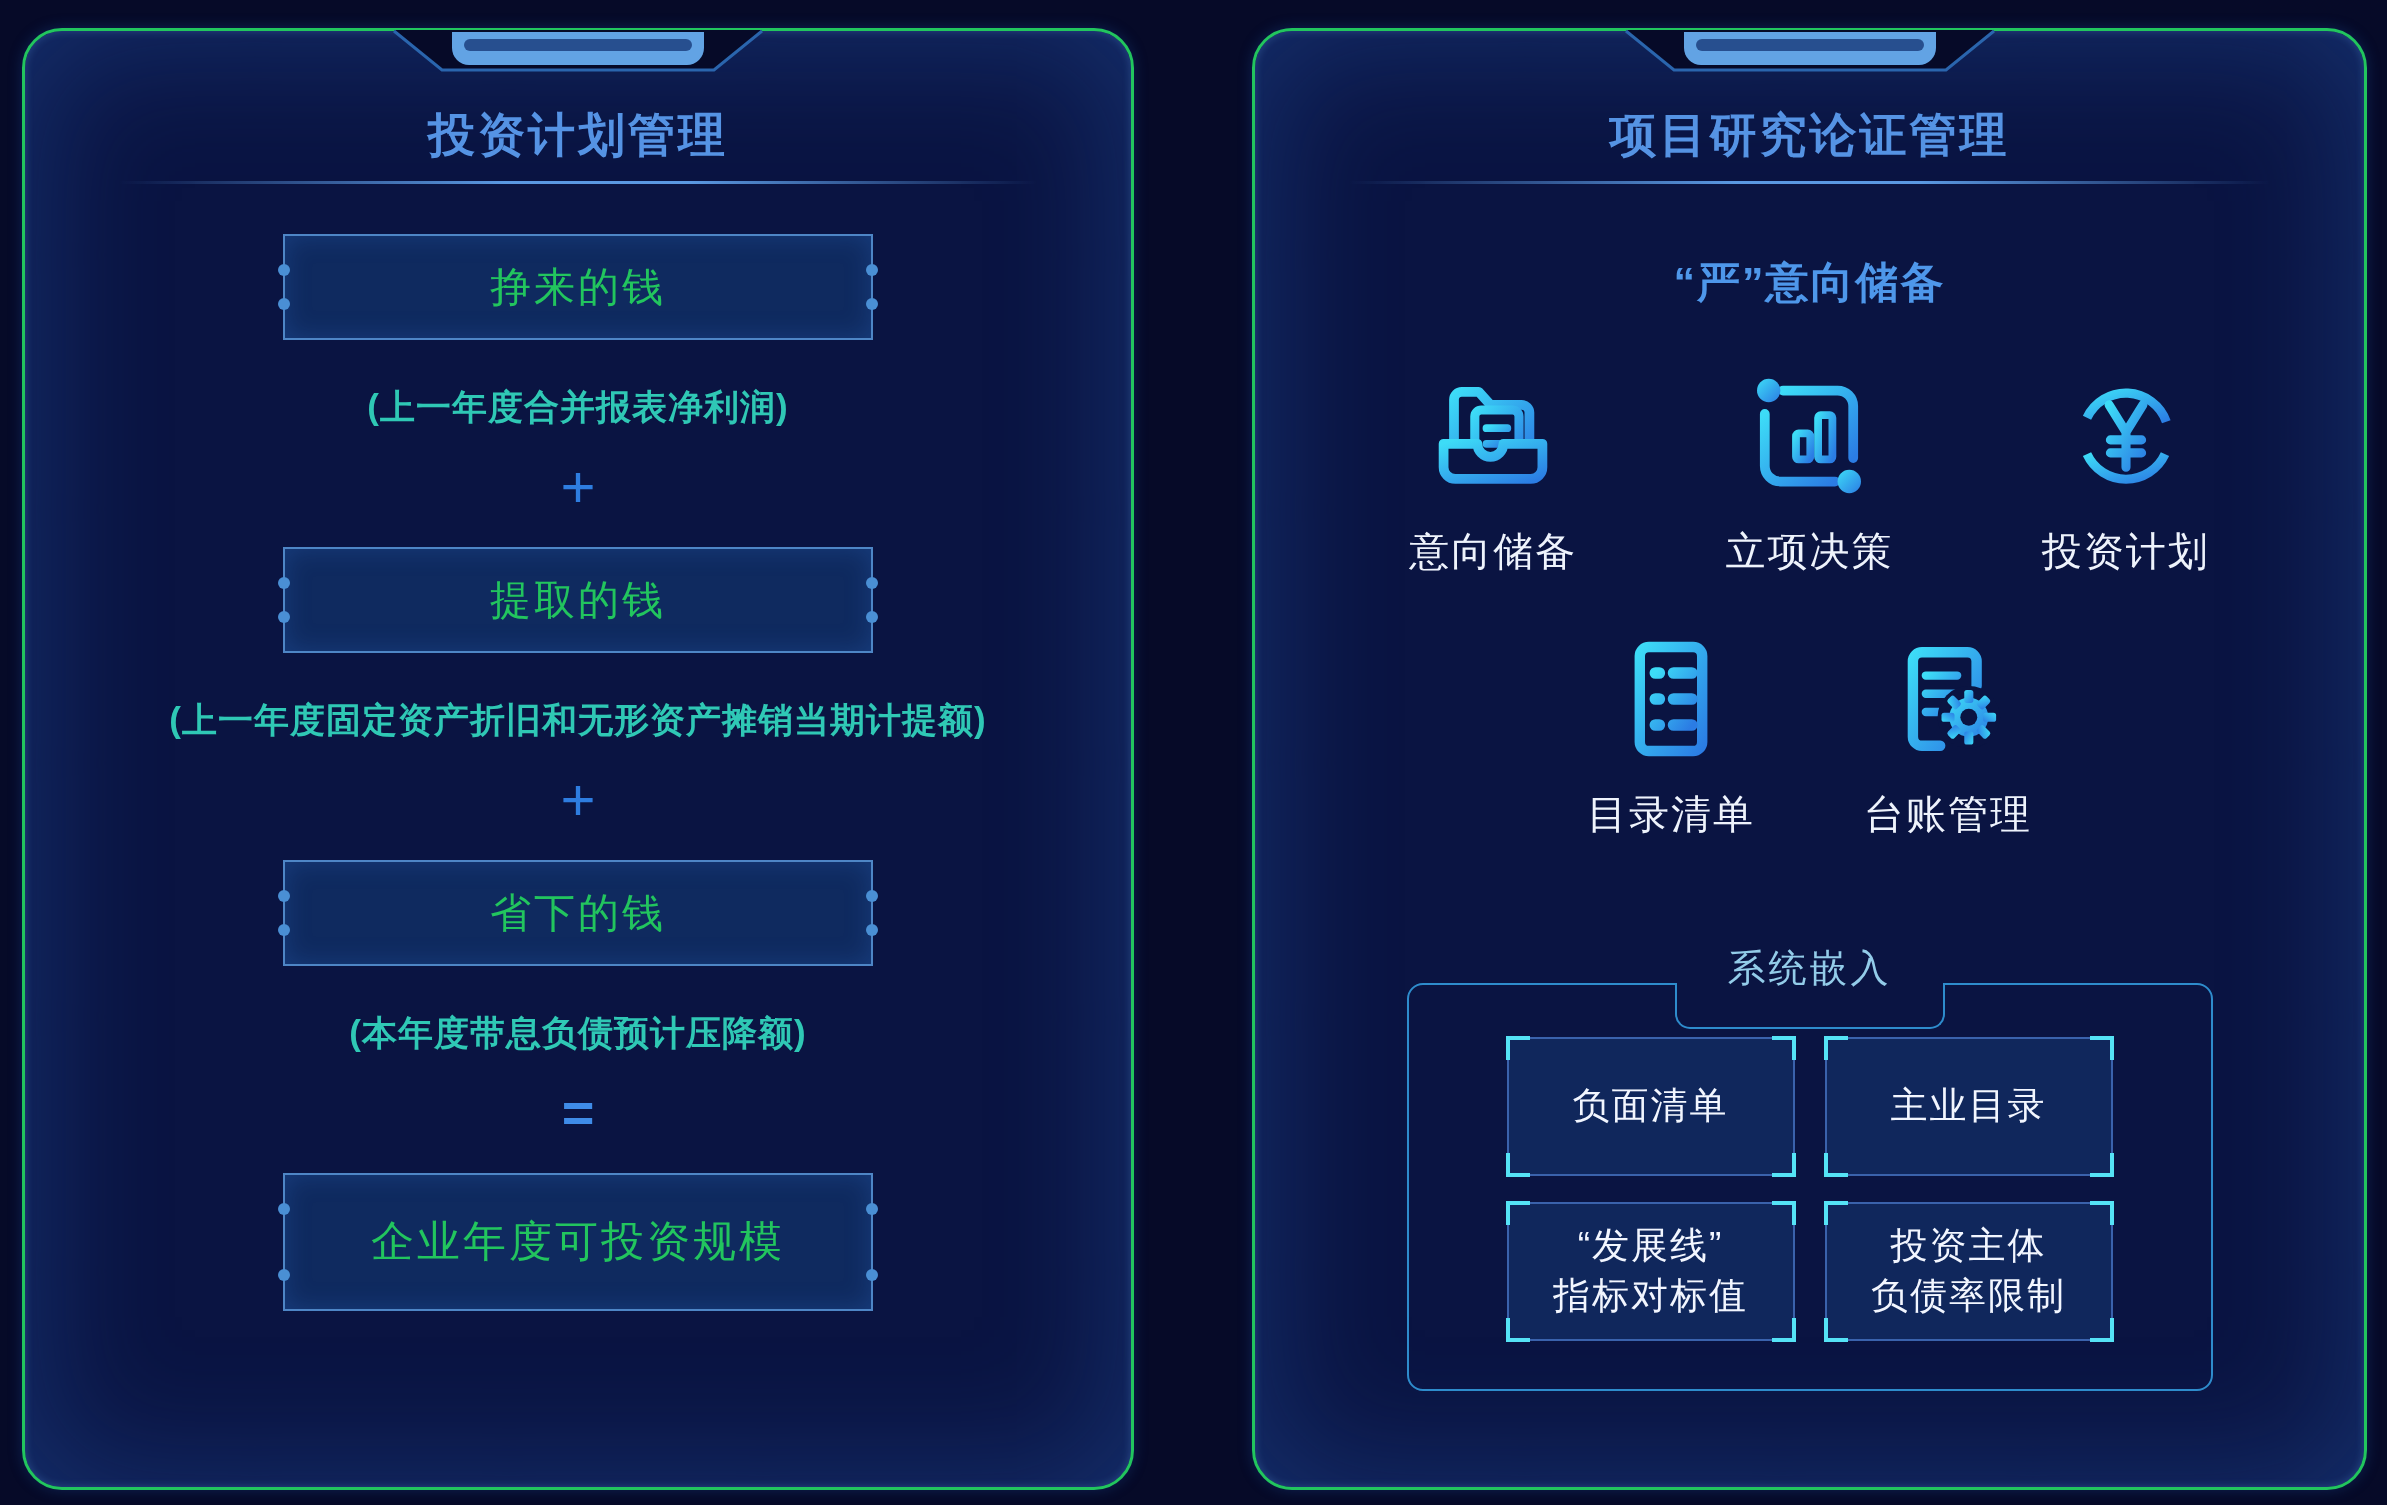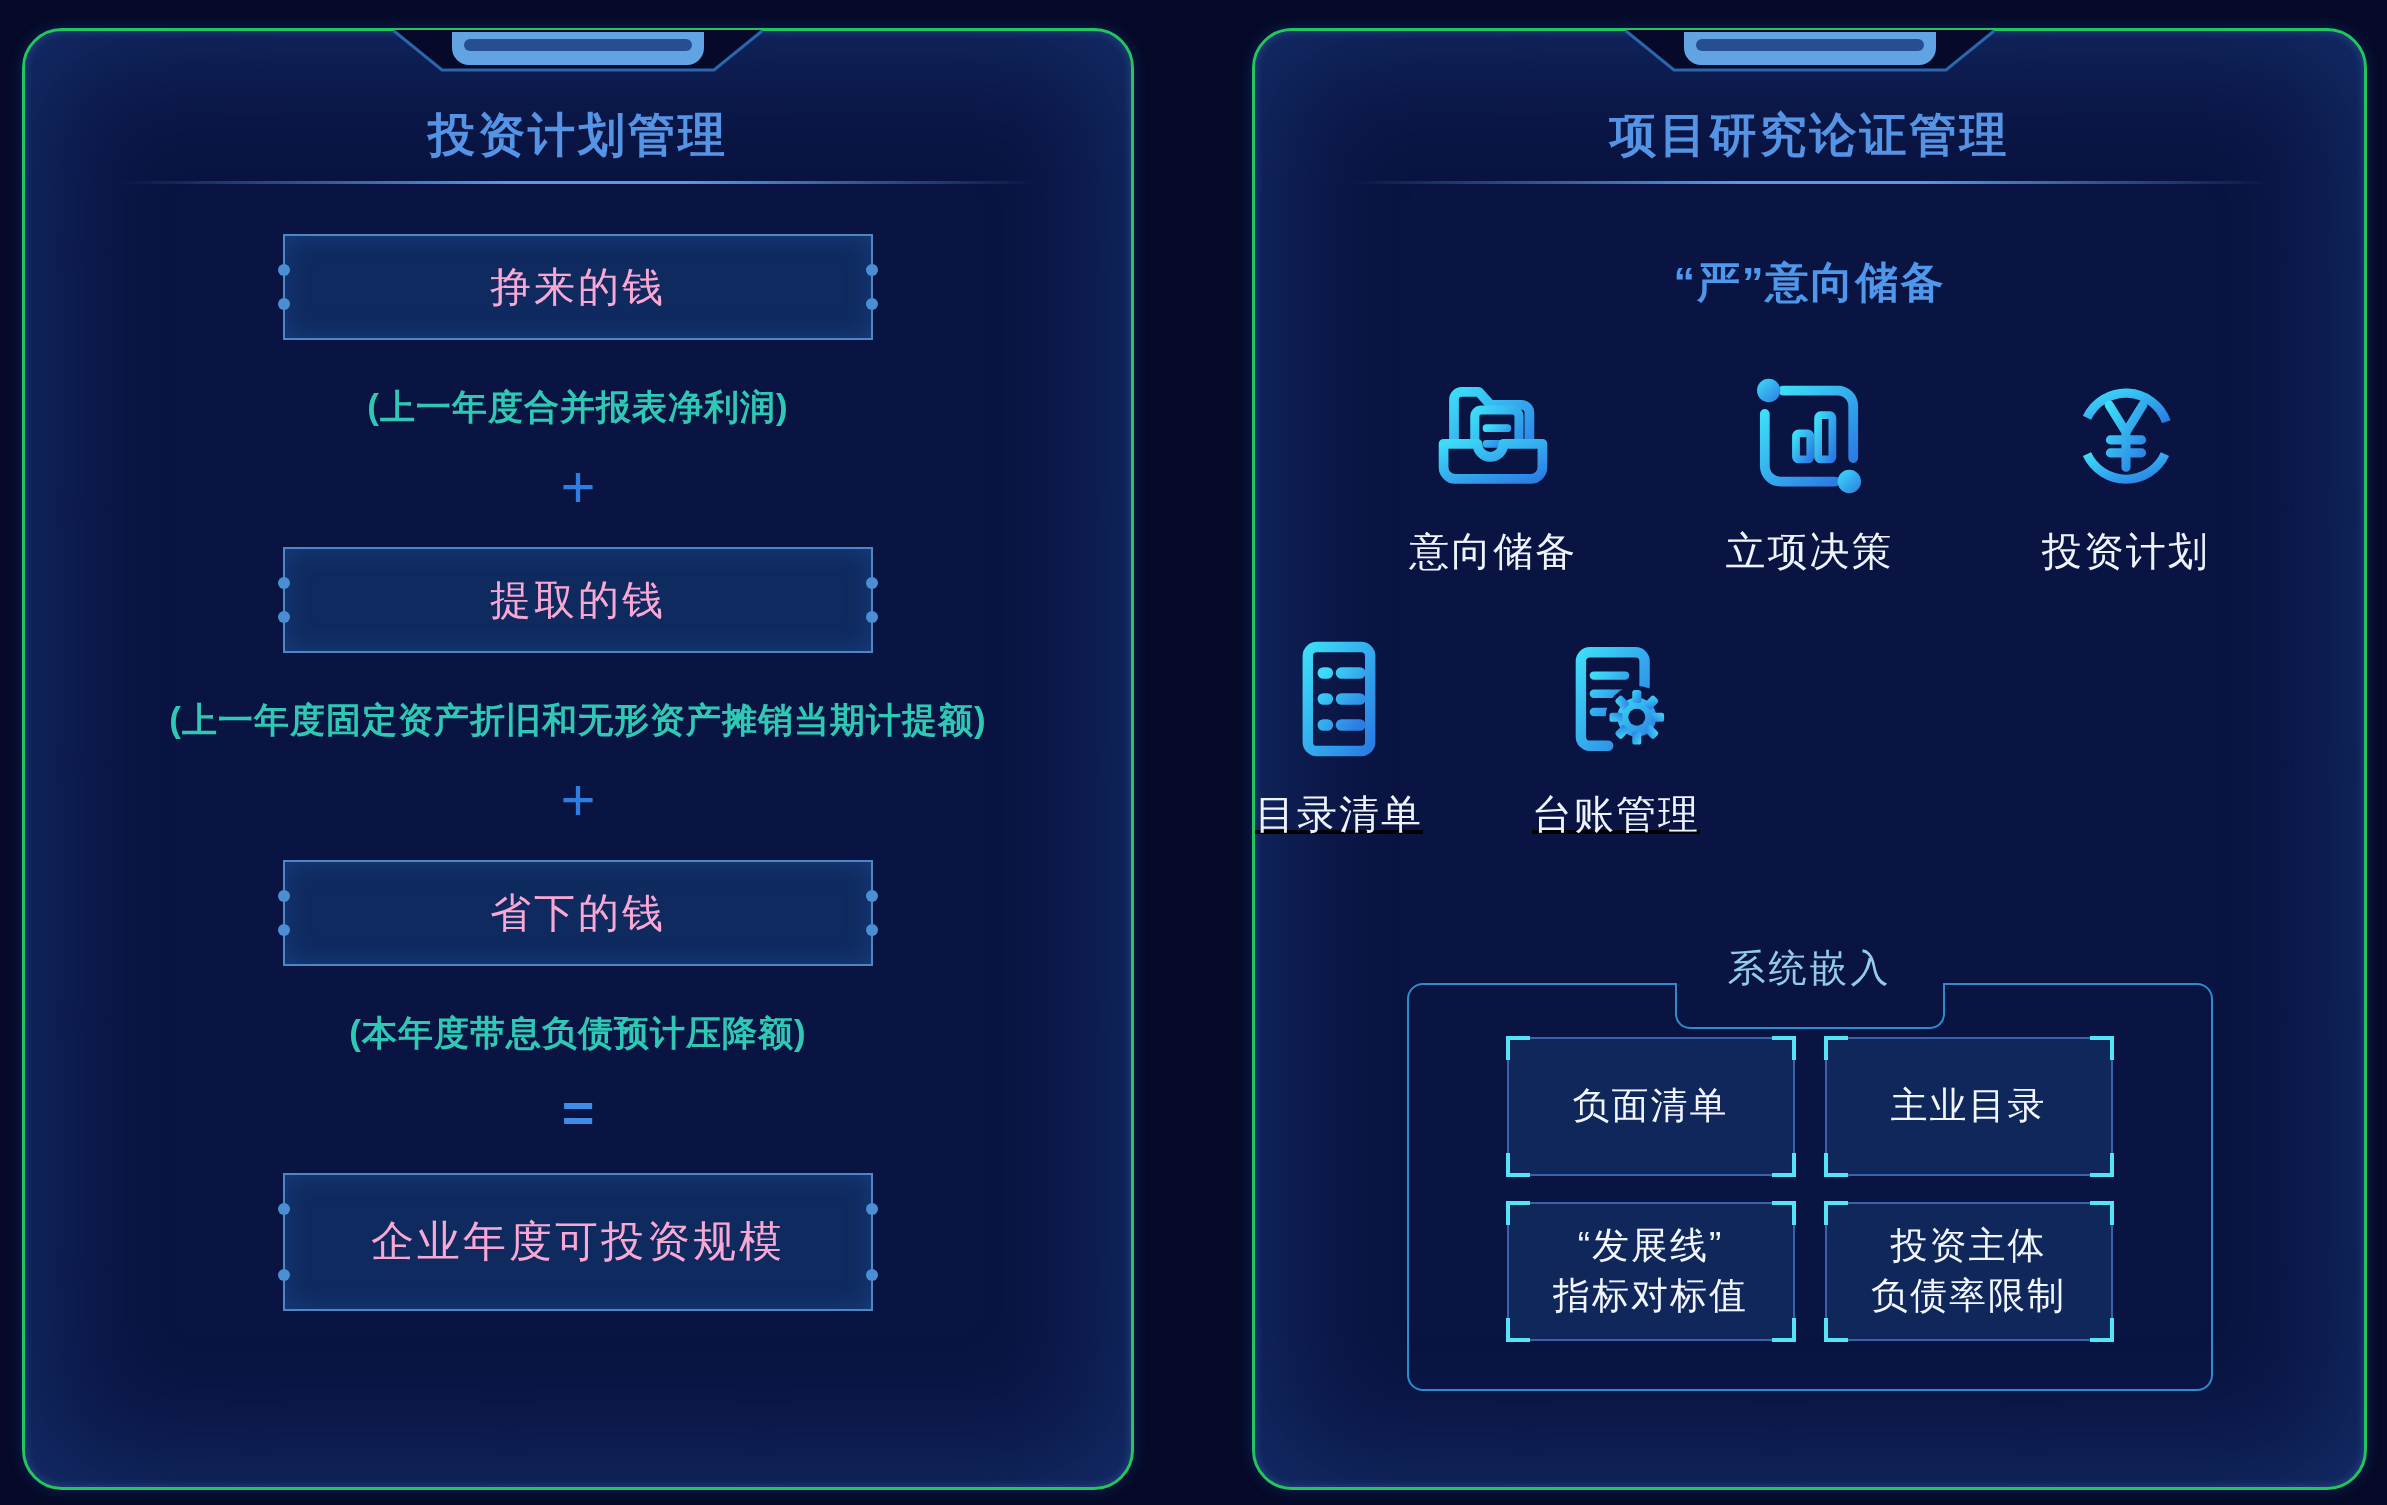--- a/index.html
+++ b/index.html
@@ -25,33 +25,33 @@
   .divider{margin:18px auto 0;width:83%;height:3px;border-radius:2px;
     background:linear-gradient(90deg,rgba(70,130,215,0),rgba(95,160,235,.95) 42%,rgba(95,160,235,.95) 62%,rgba(70,130,215,0));}
   .panel-sub{margin:74px 0 0;text-align:center;font-size:43px;font-weight:bold;
     color:#4e97ea;letter-spacing:2px;line-height:1.15;}
   
   .flow{display:flex;flex-direction:column;align-items:center;margin-top:50px;}
   .fbox{position:relative;box-sizing:border-box;width:590px;height:106px;
     border:2px solid #4e86c6;background:#0f2a5f;
     box-shadow:inset 0 0 26px rgba(50,120,220,.25);
     display:flex;align-items:center;justify-content:center;
-    font-size:41px;color:#f9a8d4;letter-spacing:3px;}
+    font-size:41px;color:#22c55e;letter-spacing:3px;}
   .fbox.result{height:138px;font-size:43px;}
   .fop + .fbox{margin-top:29px;}
   .dot{position:absolute;width:12px;height:12px;border-radius:50%;background:#4a8fd4;}
   .dot.tl{left:-7px;top:28px}.dot.bl{left:-7px;bottom:28px}
   .dot.tr{right:-7px;top:28px}.dot.br{right:-7px;bottom:28px}
   .fnote{margin-top:46px;font-size:35px;color:#2fc8b5;letter-spacing:1px;line-height:1.2;font-weight:bold;}
   .fop{margin-top:28px;height:62px;display:flex;align-items:center;
     font-size:60px;color:#2e7de0;line-height:1;font-weight:400;}
   .fop.eq{font-weight:800;color:#3f8ce8;font-size:56px;}
   
   .icon-row-3{display:grid;grid-template-columns:repeat(3,1fr);margin:63px 80px 0;}
-  .icon-row-2{display:flex;justify-content:flex-start;gap:109px;margin:63px 0 0;text-decoration:underline;}
+  .icon-row-2{display:flex;justify-content:center;gap:109px;margin:63px 0 0;}
   .icon-cell{display:flex;flex-direction:column;align-items:center;}
   .icon-cell svg{width:130px;height:130px;display:block;}
   .icon-label{margin-top:30px;font-size:40px;color:#eef3fc;letter-spacing:2px;line-height:1;}
   
   .embed-box{position:relative;box-sizing:border-box;width:806px;height:408px;
     margin:149px auto 0;border:2px solid #2e8ccc;border-radius:16px;}
   .embed-tab{position:absolute;top:-2px;left:50%;transform:translateX(-50%);
     width:270px;height:46px;background:#0a1442;box-sizing:border-box;
     border:2px solid #2e8ccc;border-top:none;border-radius:0 0 15px 15px;}
   .embed-label{position:absolute;top:-42px;left:50%;transform:translateX(-50%);

